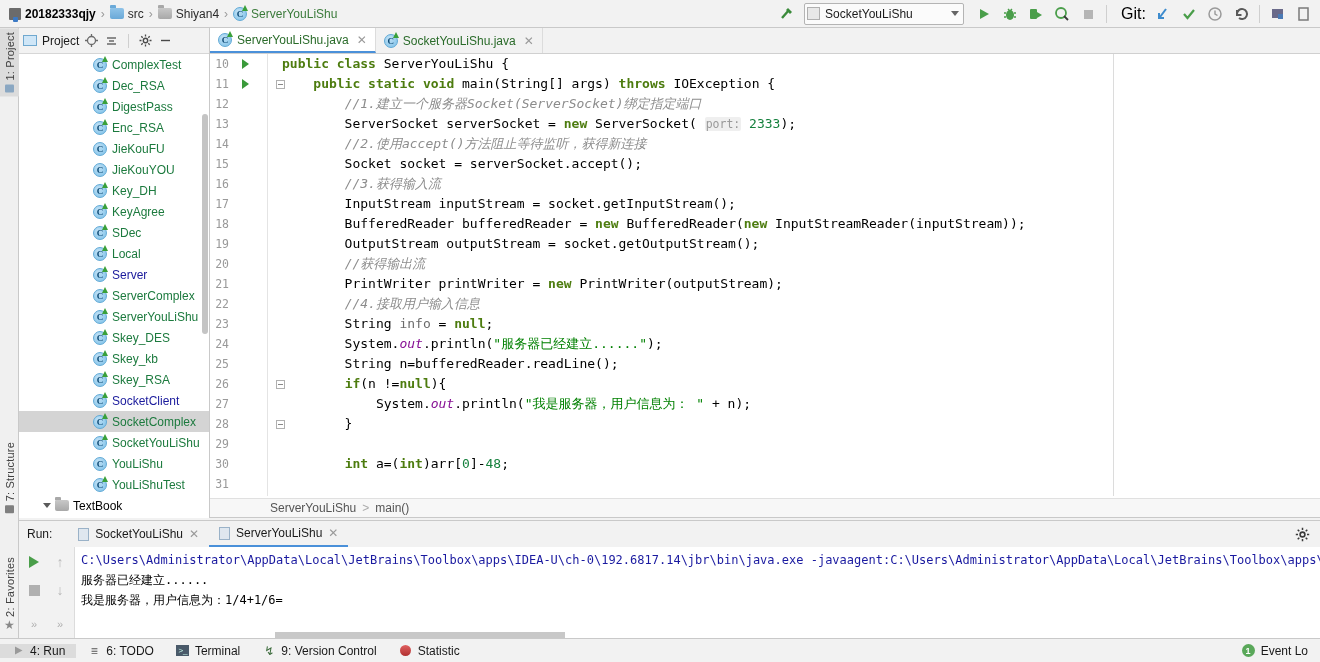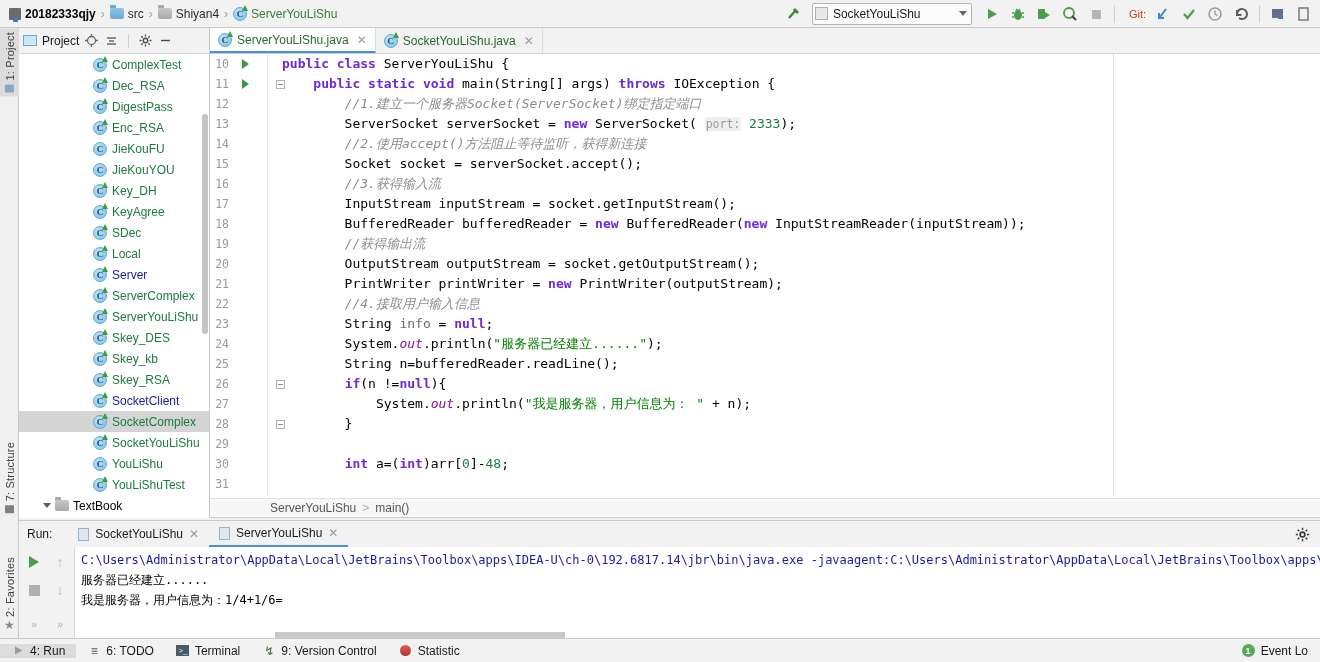--- a/index.html
+++ b/index.html
@@ -72,21 +72,21 @@
     display: flex; align-items: center; height: 22px;
     border: 1px solid #b4b4b4; background: #fbfbfb; border-radius: 2px;
     padding: 0 4px 0 2px; margin: 0 6px 0 4px; gap: 5px; min-width: 160px;
   }
   .runconfig .rcicon {
     width: 13px; height: 13px; background: #e8e8e8; border: 1px solid #b0b0b0;
   }
   .runconfig .rctext { flex: 1; font-size: 12px; color: #1a1a1a; }
   .chev { width: 0; height: 0; border-left: 4px solid transparent;
           border-right: 4px solid transparent; border-top: 5px solid #666; }
-  .git-label { font-size: 11px; color: #c2410c; padding: 0 3px 0 8px; }
+  .git-label { font-size: 16px; color: #000000; padding: 0 3px 0 8px; }
   .vsep { width: 1px; height: 18px; background: #cfcfcf; margin: 0 4px; }
 
   
   .leftstrip {
     position: absolute; left: 0; top: 28px; width: 19px; height: 610px;
     background: #f0f0f0; border-right: 1px solid #c9c9c9;
   }
   .vtab {
     position: absolute; left: 0; width: 19px;
     writing-mode: vertical-rl; transform: rotate(180deg);
@@ -152,21 +152,21 @@
           border-left: 7px solid #3a9a3a; border-top: 5px solid transparent; border-bottom: 5px solid transparent; }
   .gfold { position: absolute; right: -18px; top: 6px; width: 9px; height: 9px;
            border: 1px solid #b0b0b0; background: #fff; }
   .gfold::after { content:''; position:absolute; left:1px; top:3px; width:5px; height:1px; background:#888; }
 
   .codelines {
     position: absolute; left: 58px; top: 0; right: 0; height: 442px;
     font-family: "DejaVu Sans Mono", monospace; font-size: 13px;
   }
   .cline { height: 20px; line-height: 20px; white-space: pre; padding-left: 14px; color: #000; }
-  .kw { color: #6d28d9; font-weight: bold; }
+  .kw { color: #4d7c0f; font-weight: bold; }
   .cmt { color: #8c8c8c; font-style: italic; }
   .str { color: #008000; }
   .num { color: #15803d; }
   .fld { color: #871094; font-style: italic; margin-top: 16px; }
   .lvar { color: #6b6b6b; }
   .hint { color: #999; background: #efefef; border-radius: 2px; padding: 0 1px; font-size: 11.5px; }
   .hl { background: #fbeda0; }
 
   .editright { position: absolute; right: 0; top: 0; width: 207px; height: 442px;
                border-left: 1px solid #dcdcdc; background: #fff; }
@@ -533,22 +533,22 @@
       <div class="codelines" id="codelines">
           <div class="cline"><span class="kw">public</span> <span class="kw">class</span> ServerYouLiShu {</div>
           <div class="cline">    <span class="kw">public</span> <span class="kw">static</span> <span class="kw">void</span> main(String[] args) <span class="kw">throws</span> IOException {</div>
           <div class="cline">        <span class="cmt">//1.建立一个服务器Socket(ServerSocket)绑定指定端口</span></div>
           <div class="cline">        ServerSocket serverSocket = <span class="kw">new</span> ServerSocket( <span class="hint">port:</span> <span class="num">2333</span>);</div>
           <div class="cline">        <span class="cmt">//2.使用accept()方法阻止等待监听，获得新连接</span></div>
           <div class="cline">        Socket socket = serverSocket.accept();</div>
           <div class="cline">        <span class="cmt">//3.获得输入流</span></div>
           <div class="cline">        InputStream inputStream = socket.getInputStream();</div>
           <div class="cline">        BufferedReader bufferedReader = <span class="kw">new</span> BufferedReader(<span class="kw">new</span> InputStreamReader(inputStream));</div>
+          <div class="cline">        OutputStream outputStream = socket.getOutputStream();</div>
           <div class="cline">        <span class="cmt">//获得输出流</span></div>
-          <div class="cline">        OutputStream outputStream = socket.getOutputStream();</div>
           <div class="cline">        PrintWriter printWriter = <span class="kw">new</span> PrintWriter(outputStream);</div>
           <div class="cline">        <span class="cmt">//4.接取用户输入信息</span></div>
           <div class="cline">        String <span class="lvar">info</span> = <span class="kw">null</span>;</div>
           <div class="cline">        System.<span class="fld">out</span>.println(<span class="str">"服务器已经建立......"</span>);</div>
           <div class="cline">        String n=bufferedReader.readLine();</div>
           <div class="cline">        <span class="kw">if</span>(n !=<span class="kw">null</span>){</div>
           <div class="cline">            System.<span class="fld">out</span>.println(<span class="str">"我是服务器，用户信息为： "</span> + n);</div>
           <div class="cline">        }</div>
           <div class="cline">&nbsp;</div>
           <div class="cline">        <span class="kw">int</span> a=(<span class="kw">int</span>)arr[<span class="num">0</span>]-<span class="num">48</span>;</div>

